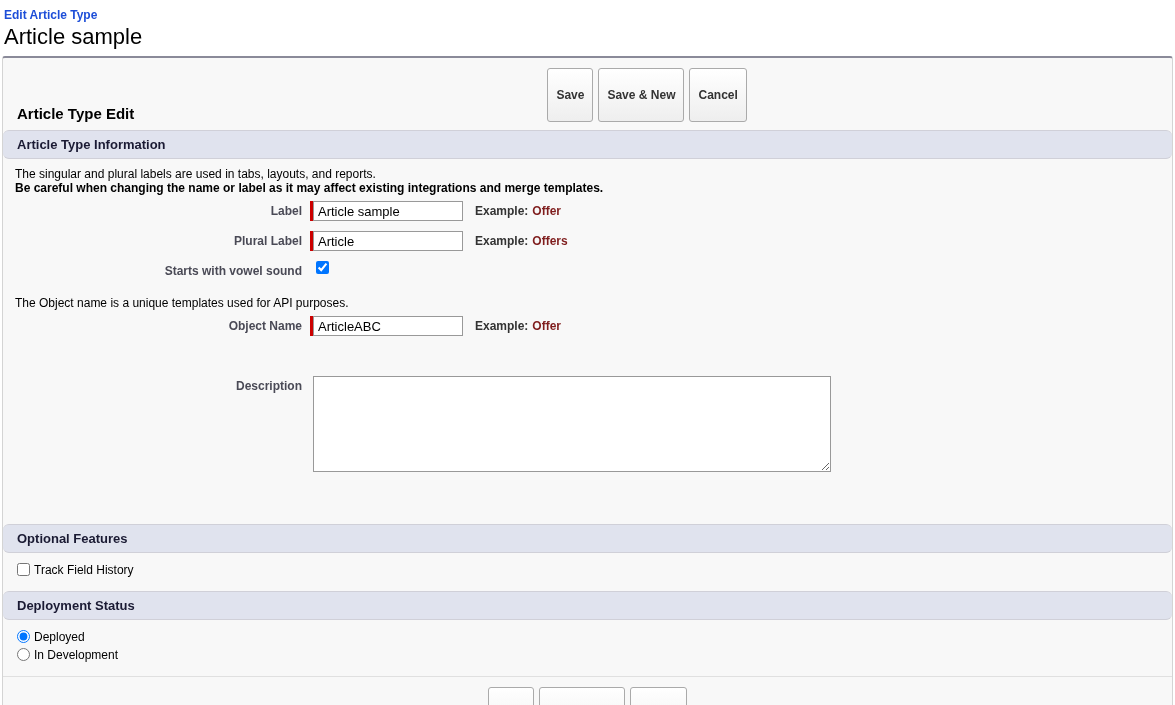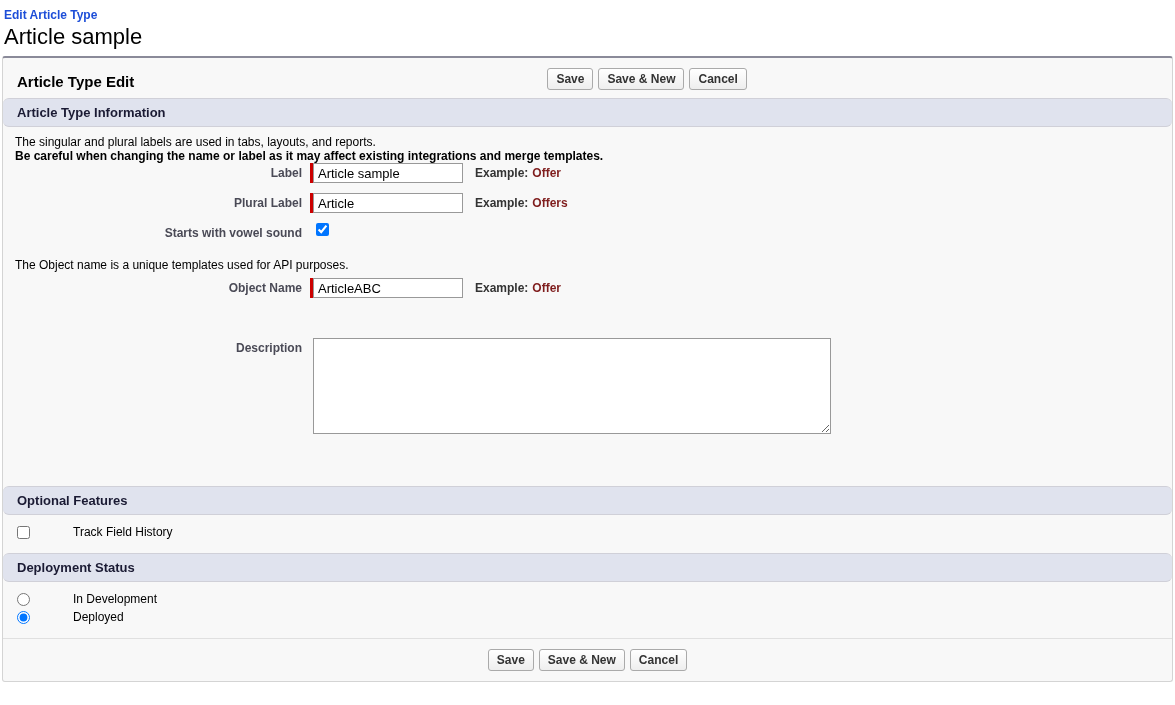--- a/index.html
+++ b/index.html
@@ -49,21 +49,21 @@
     .button-row {
       flex: 1;
       display: flex;
       justify-content: center;
       gap: 5px;
     }
     .btn {
       background: linear-gradient(#ffffff, #eeeeee);
       border: 1px solid #aaaaaa;
       border-radius: 3px;
-      padding: 3px 8px;
+      padding: 19px 8px;
       font-size: 12px;
       font-weight: bold;
       color: #333;
       cursor: pointer;
     }
     .section-header {
       background: #e0e3ee;
       padding: 6px 14px;
       font-weight: bold;
       font-size: 13px;
@@ -76,20 +76,21 @@
       padding: 8px 12px 12px 12px;
     }
     .help-text {
       font-size: 12px;
       color: #000;
     }
     .help-bold {
       font-weight: bold;
     }
     .form-area {
+      margin-top: 6px;
     }
     .form-row {
       display: flex;
       align-items: flex-start;
       margin-bottom: 10px;
     }
     .form-label {
       width: 295px;
       text-align: right;
       color: #4a4a56;
@@ -148,25 +149,24 @@
       height: 96px;
       font-family: Arial, Helvetica, sans-serif;
       font-size: 12px;
       resize: both;
     }
     .optfeat-body {
       padding: 10px 14px;
     }
     .opt-item {
       display: flex;
-      align-items: center;
+      align-items: flex-start;
       font-size: 12px;
       color: #000;
       margin-bottom: 4px;
-      gap: 39px;
     }
     .bottom-buttons {
       display: flex;
       justify-content: center;
       gap: 5px;
       padding: 10px 0;
       border-top: 1px solid #e0e0e0;
     }
     .spacer-lg {
       height: 30px;
@@ -255,26 +255,26 @@
   <div class="optfeat-body">
     <label class="opt-item">
       <input type="checkbox" style="">
       <span>Track Field History</span>
     </label>
   </div>
 
   <div class="section-header">Deployment Status</div>
   <div class="optfeat-body">
     <label class="opt-item">
+      <input type="radio" name="deploy" checked="" style="">
+      <span>Deployed</span>
+    </label>
+    <label class="opt-item">
       <input type="radio" name="deploy" style="">
       <span>In Development</span>
-    </label>
-    <label class="opt-item">
-      <input type="radio" name="deploy" checked="" style="">
-      <span>Deployed</span>
     </label>
   </div>
 
   <div class="bottom-buttons">
     <button class="btn">Save</button>
     <button class="btn">Save &amp; New</button>
     <button class="btn">Cancel</button>
   </div>
 
 </div>

